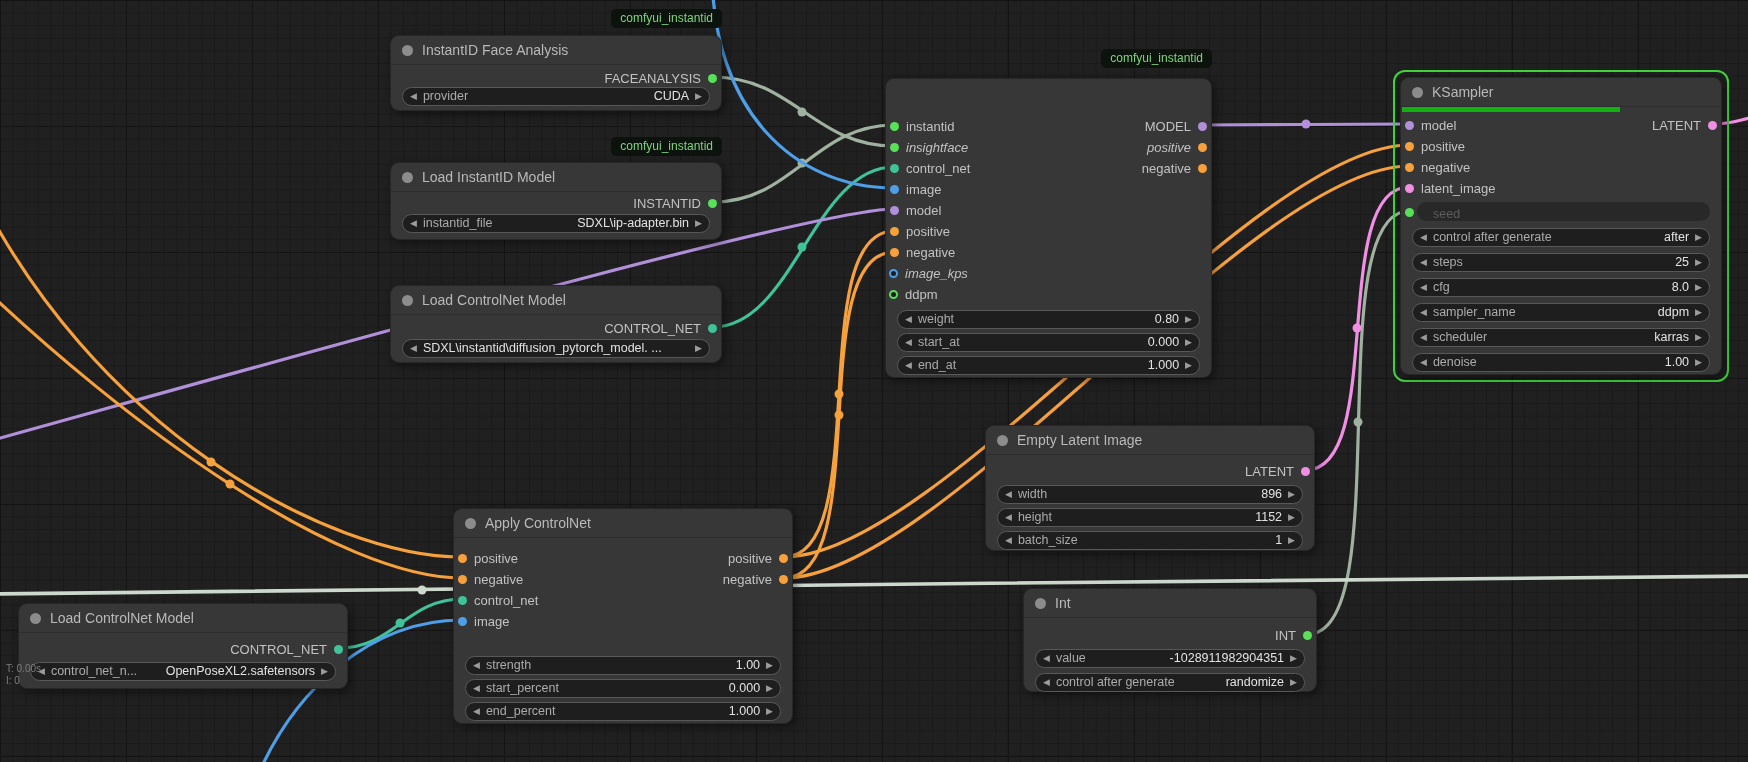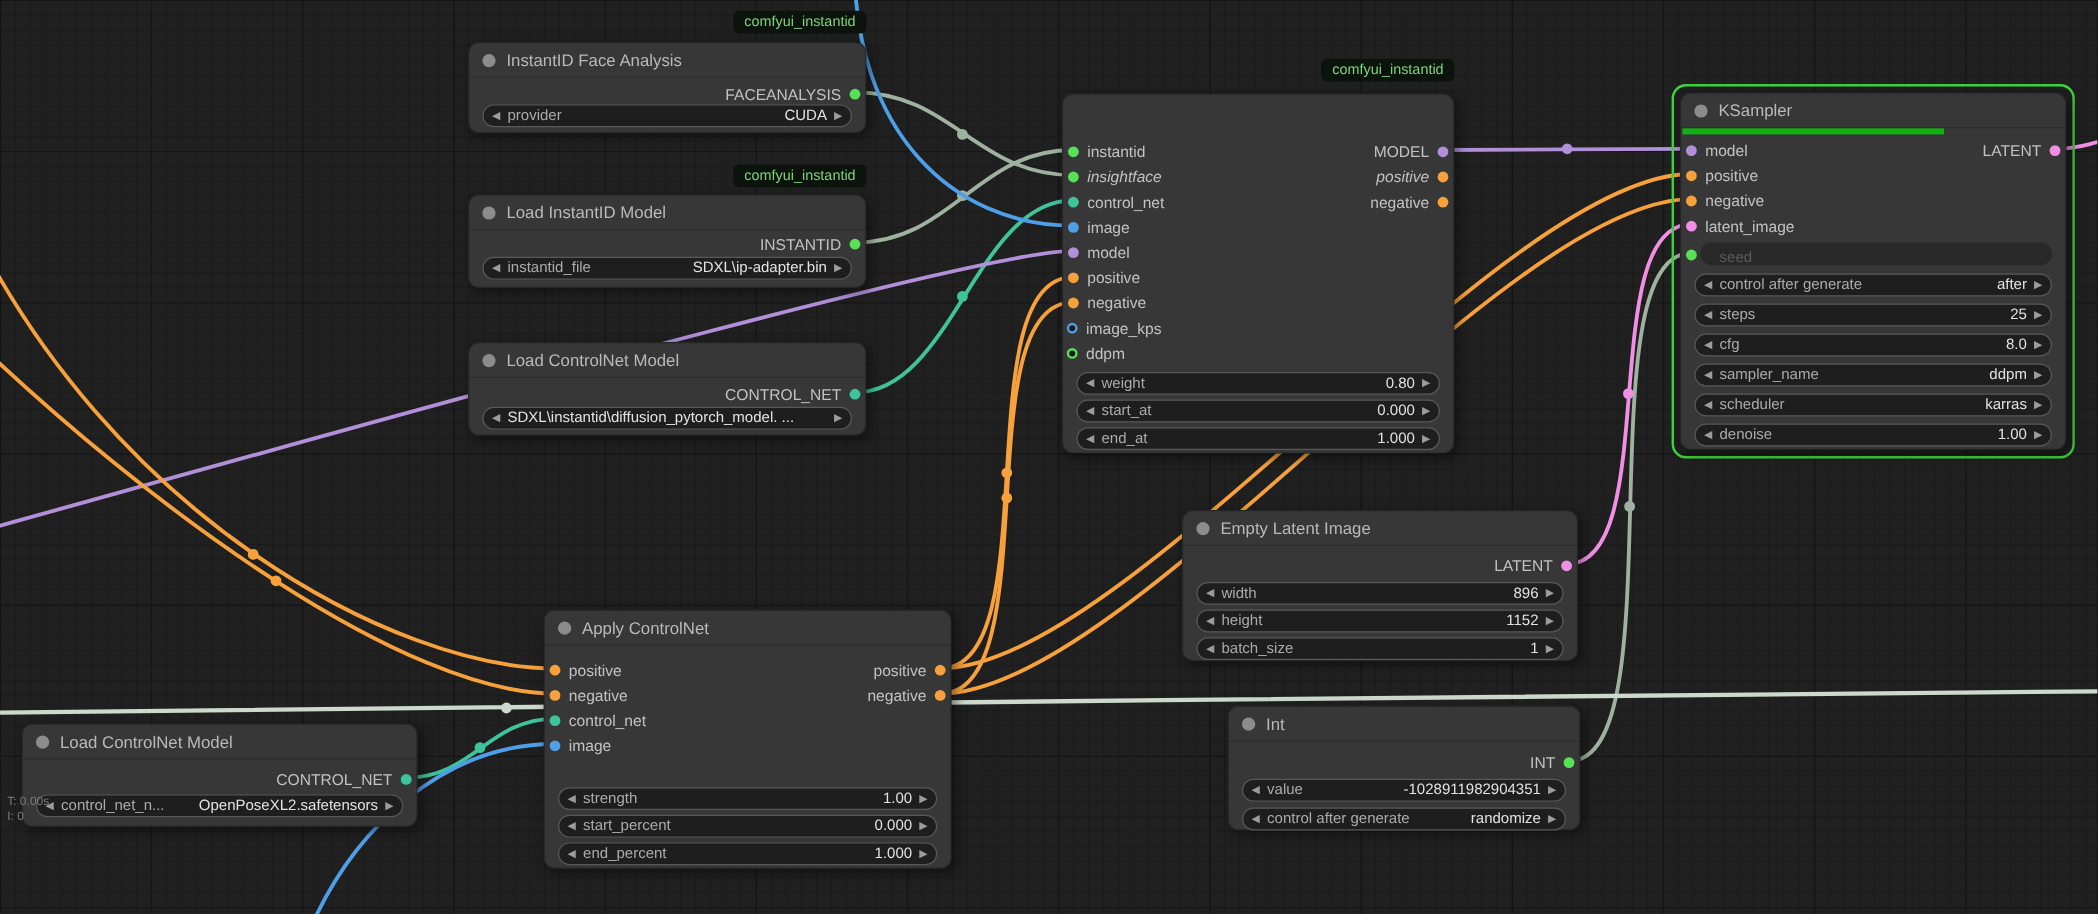--- a/index.html
+++ b/index.html
@@ -183,21 +183,21 @@
       <div class="row" style="top: 142px;">
         <div class="dot in" style="background: rgb(247, 161, 60);"></div>
         <span class="slot-label in-label">positive</span>
         <div class="spacer"></div>
       </div>
       <div class="row" style="top: 163px;">
         <div class="dot in" style="background: rgb(247, 161, 60);"></div>
         <span class="slot-label in-label">negative</span>
         <div class="spacer"></div>
       </div>
-      <div class="row" style="top: 184px;">
+      <div class="row" style="top: 184px; font-style: italic;">
         <div class="ring in" style="border-color: rgb(79, 159, 232);"></div>
         <span class="slot-label in-label">image_kps</span>
         <div class="spacer"></div>
       </div>
       <div class="row" style="top: 205px;">
         <div class="ring in" style="border-color: rgb(88, 225, 88);"></div>
         <span class="slot-label in-label">ddpm</span>
         <div class="spacer"></div>
       </div>
       <div class="widget" style="top: 230.5px;">

